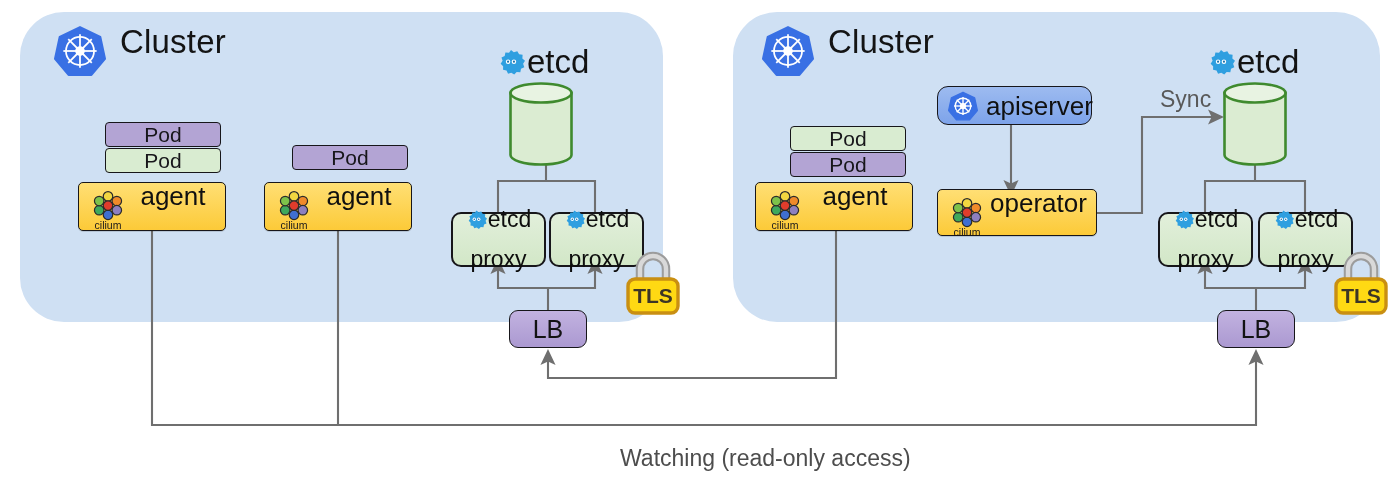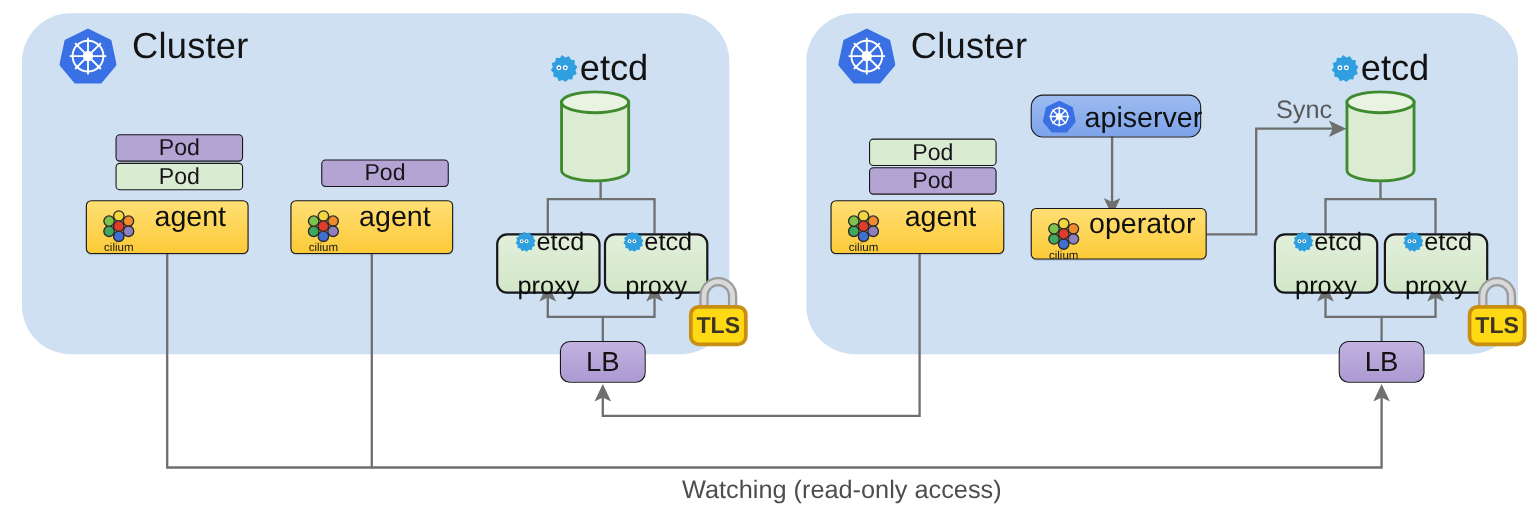--- a/index.html
+++ b/index.html
@@ -416,15 +416,15 @@
     <svg viewBox="0 0 62 70" width="62" height="70">
       <path d="M18,33 L18,20 A13,13 0 0 1 44,20 L44,33" fill="none" stroke="#9c9c9c" stroke-width="8.5"></path>
       <path d="M18,33 L18,20 A13,13 0 0 1 44,20 L44,33" fill="none" stroke="#d9d9d9" stroke-width="4.4"></path>
       <rect x="6" y="30" width="50" height="34" rx="7" fill="#ffd913" stroke="#c98f12" stroke-width="3.4"></rect>
       <text x="31" y="53.5" text-anchor="middle" font-family="Liberation Sans, sans-serif" font-size="21" font-weight="bold" fill="#3c3526">TLS</text>
     </svg>
   </div>
 
   <div class="node lb" style="left:1217px;top:310px;">LB</div>
 
-  <div class="node caption" style="left:620px;top:432px;">Watching (read-only access)</div>
+  <div class="node caption" style="left:620px;top:445px;">Watching (read-only access)</div>
 
 </div>
 
 </body></html>

